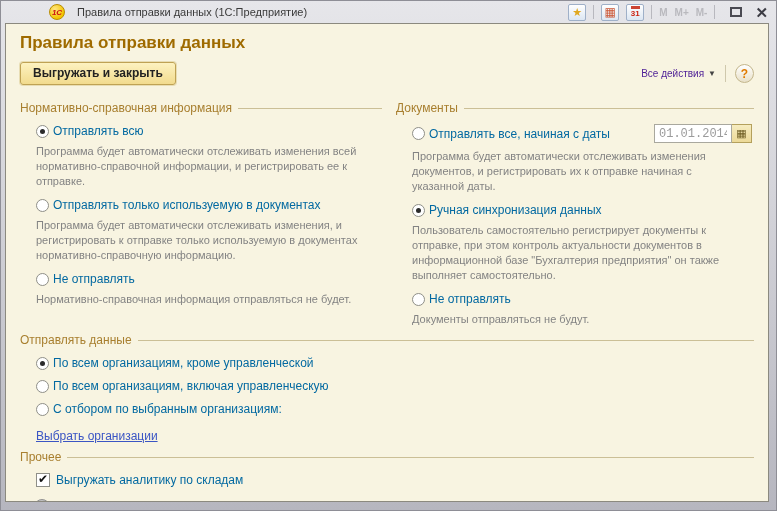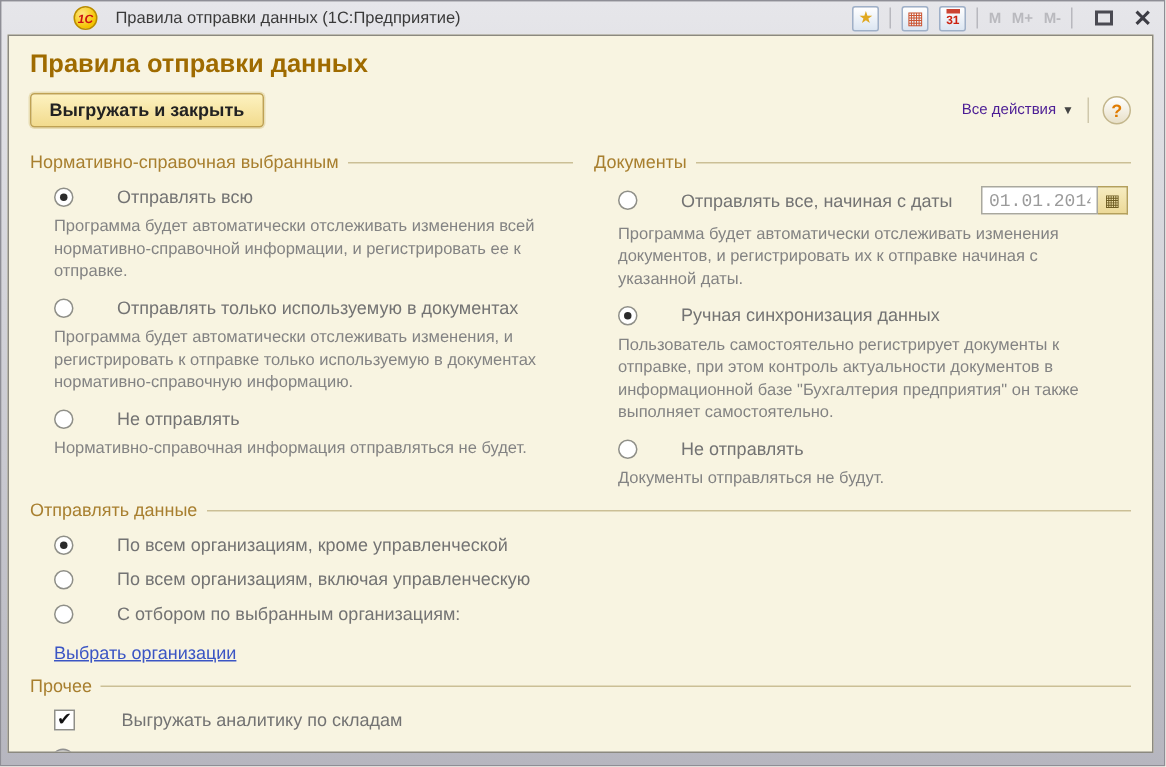--- a/index.html
+++ b/index.html
@@ -80,21 +80,21 @@
 
   .opt-row { display: flex; align-items: center; gap: 4px; margin: 9px 0 0 16px; }
   .radio {
     width: 13px; height: 13px; border-radius: 50%; flex: none;
     background: #fff; border: 1px solid #8f8f88; position: relative;
   }
   .radio.on::after {
     content: ''; position: absolute; left: 3px; top: 3px; width: 5px; height: 5px;
     border-radius: 50%; background: #2b2b2b;
   }
-  .opt-label { font-size: 12px; color: #737373; margin-left: 25px; }
+  .opt-label { font-size: 12px; color: #0369a1; }
   .desc { margin: 6px 16px 0 16px; font-size: 11px; line-height: 15px; color: #838383; }
 
   .date-box { display: flex; align-items: center; margin-left: auto; margin-right: 2px; }
   .date-input {
     width: 78px; height: 19px; border: 1px solid #a9a89e; background: #fff;
     font-family: Liberation Mono, monospace; font-size: 12px; color: #9b9b9b;
     padding: 1px 4px;
   }
   .date-pick {
     width: 20px; height: 19px; border: 1px solid #b4a05c; border-left: none;
@@ -165,21 +165,21 @@
         <span class="caret">▼</span>
         <span class="tool-sep"></span>
         <span class="help-btn">?</span>
       </div>
     </div>
 
     <div class="cols">
 
       <div class="col-left">
         <div class="group-caption">
-          <span class="cap">Нормативно-справочная выбранным</span>
+          <span class="cap">Нормативно-справочная информация</span>
             <span class="line"></span>
         </div>
 
         <div class="opt-row">
           <span class="radio on"></span>
           <span class="opt-label">Отправлять всю</span>
         </div>
         <div class="desc">Программа будет автоматически отслеживать изменения всей нормативно-справочной информации, и регистрировать ее к отправке.</div>
 
         <div class="opt-row">

